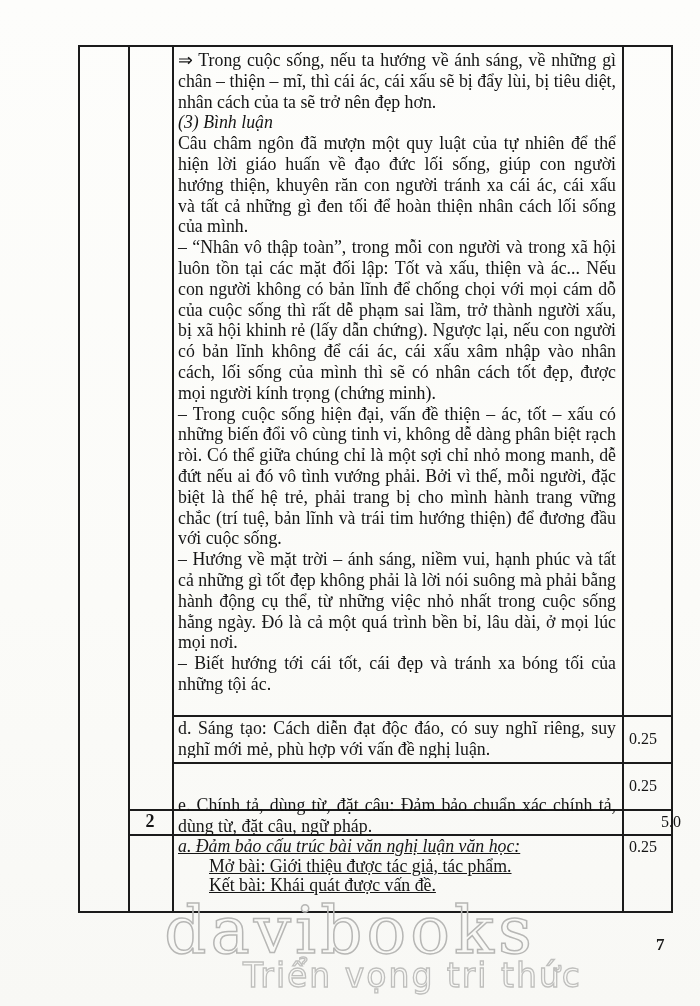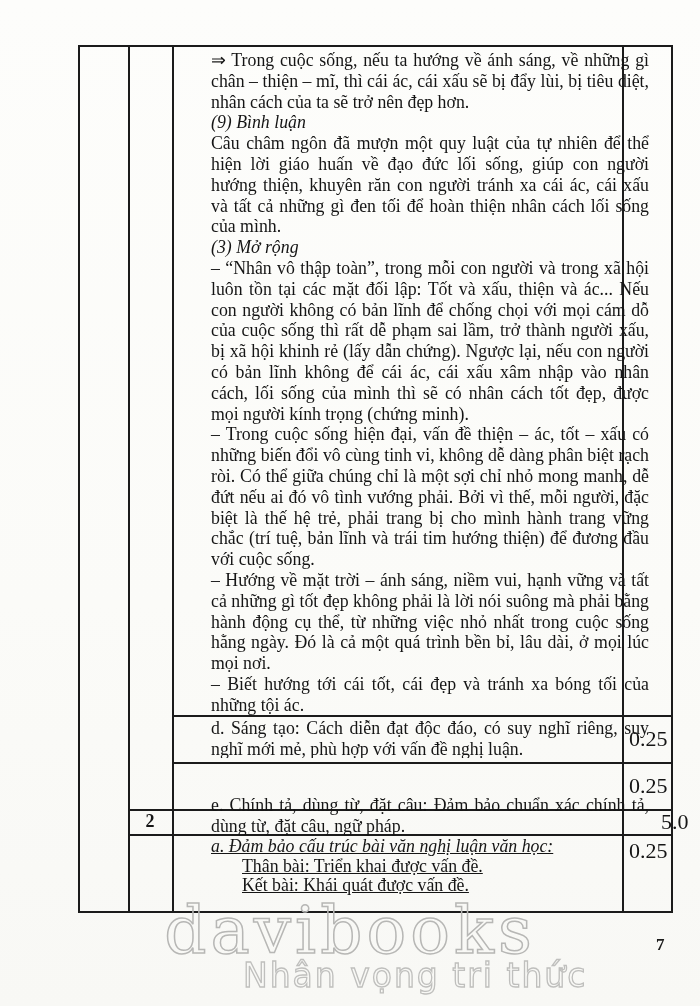--- a/index.html
+++ b/index.html
@@ -15,28 +15,28 @@
   }
   .rubric-table{
     position:absolute;left:78px;top:45px;width:595px;height:868px;
     border:2px solid #1b1b1b;box-sizing:border-box;
   }
   .vline,.hline{position:absolute;background:#1b1b1b;}
   .vline{width:2px;top:0;bottom:0;}
   .hline{height:2px;right:0;}
   .cell{
     position:absolute;box-sizing:border-box;overflow:hidden;
-    font-size:17.8px;line-height:20.8px;margin-left:33px;
+    font-size:17.8px;line-height:20.8px;
   }
   .cell p{margin:0;text-align:justify;}
   .it{font-style:italic;}
   .content-col{left:92px;width:450px;padding:3px 6px 0 6px;}
   .score-cell{
     left:542px;width:26px;padding-left:7px;box-sizing:border-box;
-    position:absolute;font-size:22px;display:flex;align-items:center;
+    position:absolute;font-size:16px;display:flex;align-items:center;
   }
   .score-top{align-items:flex-start;padding-top:4px;}
   .qnum-cell{
     position:absolute;left:48px;width:44px;box-sizing:border-box;
     display:flex;align-items:center;justify-content:center;
     font-weight:bold;font-size:18px;
   }
   .indent{padding-left:31px;}
   .wm{
     position:absolute;z-index:5;pointer-events:none;white-space:nowrap;
@@ -70,50 +70,49 @@
     <div class="vline" style="left:92px;"></div>
     <div class="vline" style="left:542px;"></div>
 
     <div class="hline" style="top:668px;left:92px;"></div>
     <div class="hline" style="top:715px;left:92px;"></div>
     <div class="hline" style="top:762px;left:48px;"></div>
     <div class="hline" style="top:787px;left:48px;"></div>
 
     <div class="cell content-col" style="top:0;height:668px;">
       <p>⇒ Trong cuộc sống, nếu ta hướng về ánh sáng, về những gì chân – thiện – mĩ, thì cái ác, cái xấu sẽ bị đẩy lùi, bị tiêu diệt, nhân cách của ta sẽ trở nên đẹp hơn.</p>
-      <p class="it">(9) Bình luận</p>
+      <p class="it">(3) Bình luận</p>
       <p>Câu châm ngôn đã mượn một quy luật của tự nhiên để thể hiện lời giáo huấn về đạo đức lối sống, giúp con người hướng thiện, khuyên răn con người tránh xa cái ác, cái xấu và tất cả những gì đen tối để hoàn thiện nhân cách lối sống của mình.</p>
-      <p class="it">(3) Mở rộng</p>
       <p>– “Nhân vô thập toàn”, trong mỗi con người và trong xã hội luôn tồn tại các mặt đối lập: Tốt và xấu, thiện và ác... Nếu con người không có bản lĩnh để chống chọi với mọi cám dỗ của cuộc sống thì rất dễ phạm sai lầm, trở thành người xấu, bị xã hội khinh rẻ (lấy dẫn chứng). Ngược lại, nếu con người có bản lĩnh không để cái ác, cái xấu xâm nhập vào nhân cách, lối sống của mình thì sẽ có nhân cách tốt đẹp, được mọi người kính trọng (chứng minh).</p>
       <p>– Trong cuộc sống hiện đại, vấn đề thiện – ác, tốt – xấu có những biến đổi vô cùng tinh vi, không dễ dàng phân biệt rạch ròi. Có thể giữa chúng chỉ là một sợi chỉ nhỏ mong manh, dễ đứt nếu ai đó vô tình vướng phải. Bởi vì thế, mỗi người, đặc biệt là thế hệ trẻ, phải trang bị cho mình hành trang vững chắc (trí tuệ, bản lĩnh và trái tim hướng thiện) để đương đầu với cuộc sống.</p>
-      <p>– Hướng về mặt trời – ánh sáng, niềm vui, hạnh vững và tất cả những gì tốt đẹp không phải là lời nói suông mà phải bằng hành động cụ thể, từ những việc nhỏ nhất trong cuộc sống hằng ngày. Đó là cả một quá trình bền bỉ, lâu dài, ở mọi lúc mọi nơi.</p>
+      <p>– Hướng về mặt trời – ánh sáng, niềm vui, hạnh phúc và tất cả những gì tốt đẹp không phải là lời nói suông mà phải bằng hành động cụ thể, từ những việc nhỏ nhất trong cuộc sống hằng ngày. Đó là cả một quá trình bền bỉ, lâu dài, ở mọi lúc mọi nơi.</p>
       <p>– Biết hướng tới cái tốt, cái đẹp và tránh xa bóng tối của những tội ác.</p>
 
     </div>
 
     <div class="cell content-col" style="top:668px;height:43px;">
       <p>d. Sáng tạo: Cách diễn đạt độc đáo, có suy nghĩ riêng, suy nghĩ mới mẻ, phù hợp với vấn đề nghị luận.</p>
     </div>
     <div class="score-cell" style="top:668px;height:47px;">0.25</div>
 
     <div class="cell content-col" style="top:745px;height:47px;border-radius:17px;">
       <p>e. Chính tả, dùng từ, đặt câu: Đảm bảo chuẩn xác chính tả, dùng từ, đặt câu, ngữ pháp.</p>
     </div>
     <div class="score-cell" style="top:715px;height:47px;">0.25</div>
 
     <div class="qnum-cell" style="top:762px;height:25px;">2</div>
     <div class="score-cell" style="top:762px;height:25px;margin-left:32px;">5.0</div>
 
     <div class="cell content-col" style="top:787px;height:77px;line-height:19.5px;text-decoration:underline;">
       <p class="it">a. Đảm bảo cấu trúc bài văn nghị luận văn học:</p>
-      <p class="indent">Thân bài: Triển khai được vấn đề.</p>
+      <p class="indent">Mở bài: Giới thiệu được tác giả, tác phẩm.</p>
       <p class="indent">Kết bài: Khái quát được vấn đề.</p>
     </div>
     <div class="score-cell score-top" style="top:787px;height:77px;">0.25</div>
 
   </div>
 
   <div class="wm wm-title">davibooks</div>
-  <div class="wm wm-slogan">Nhân vọng tri thức</div>
+  <div class="wm wm-slogan">Triển vọng tri thức</div>
 
   <div class="page-number">7</div>
 
 </div>
 
 </body></html>

